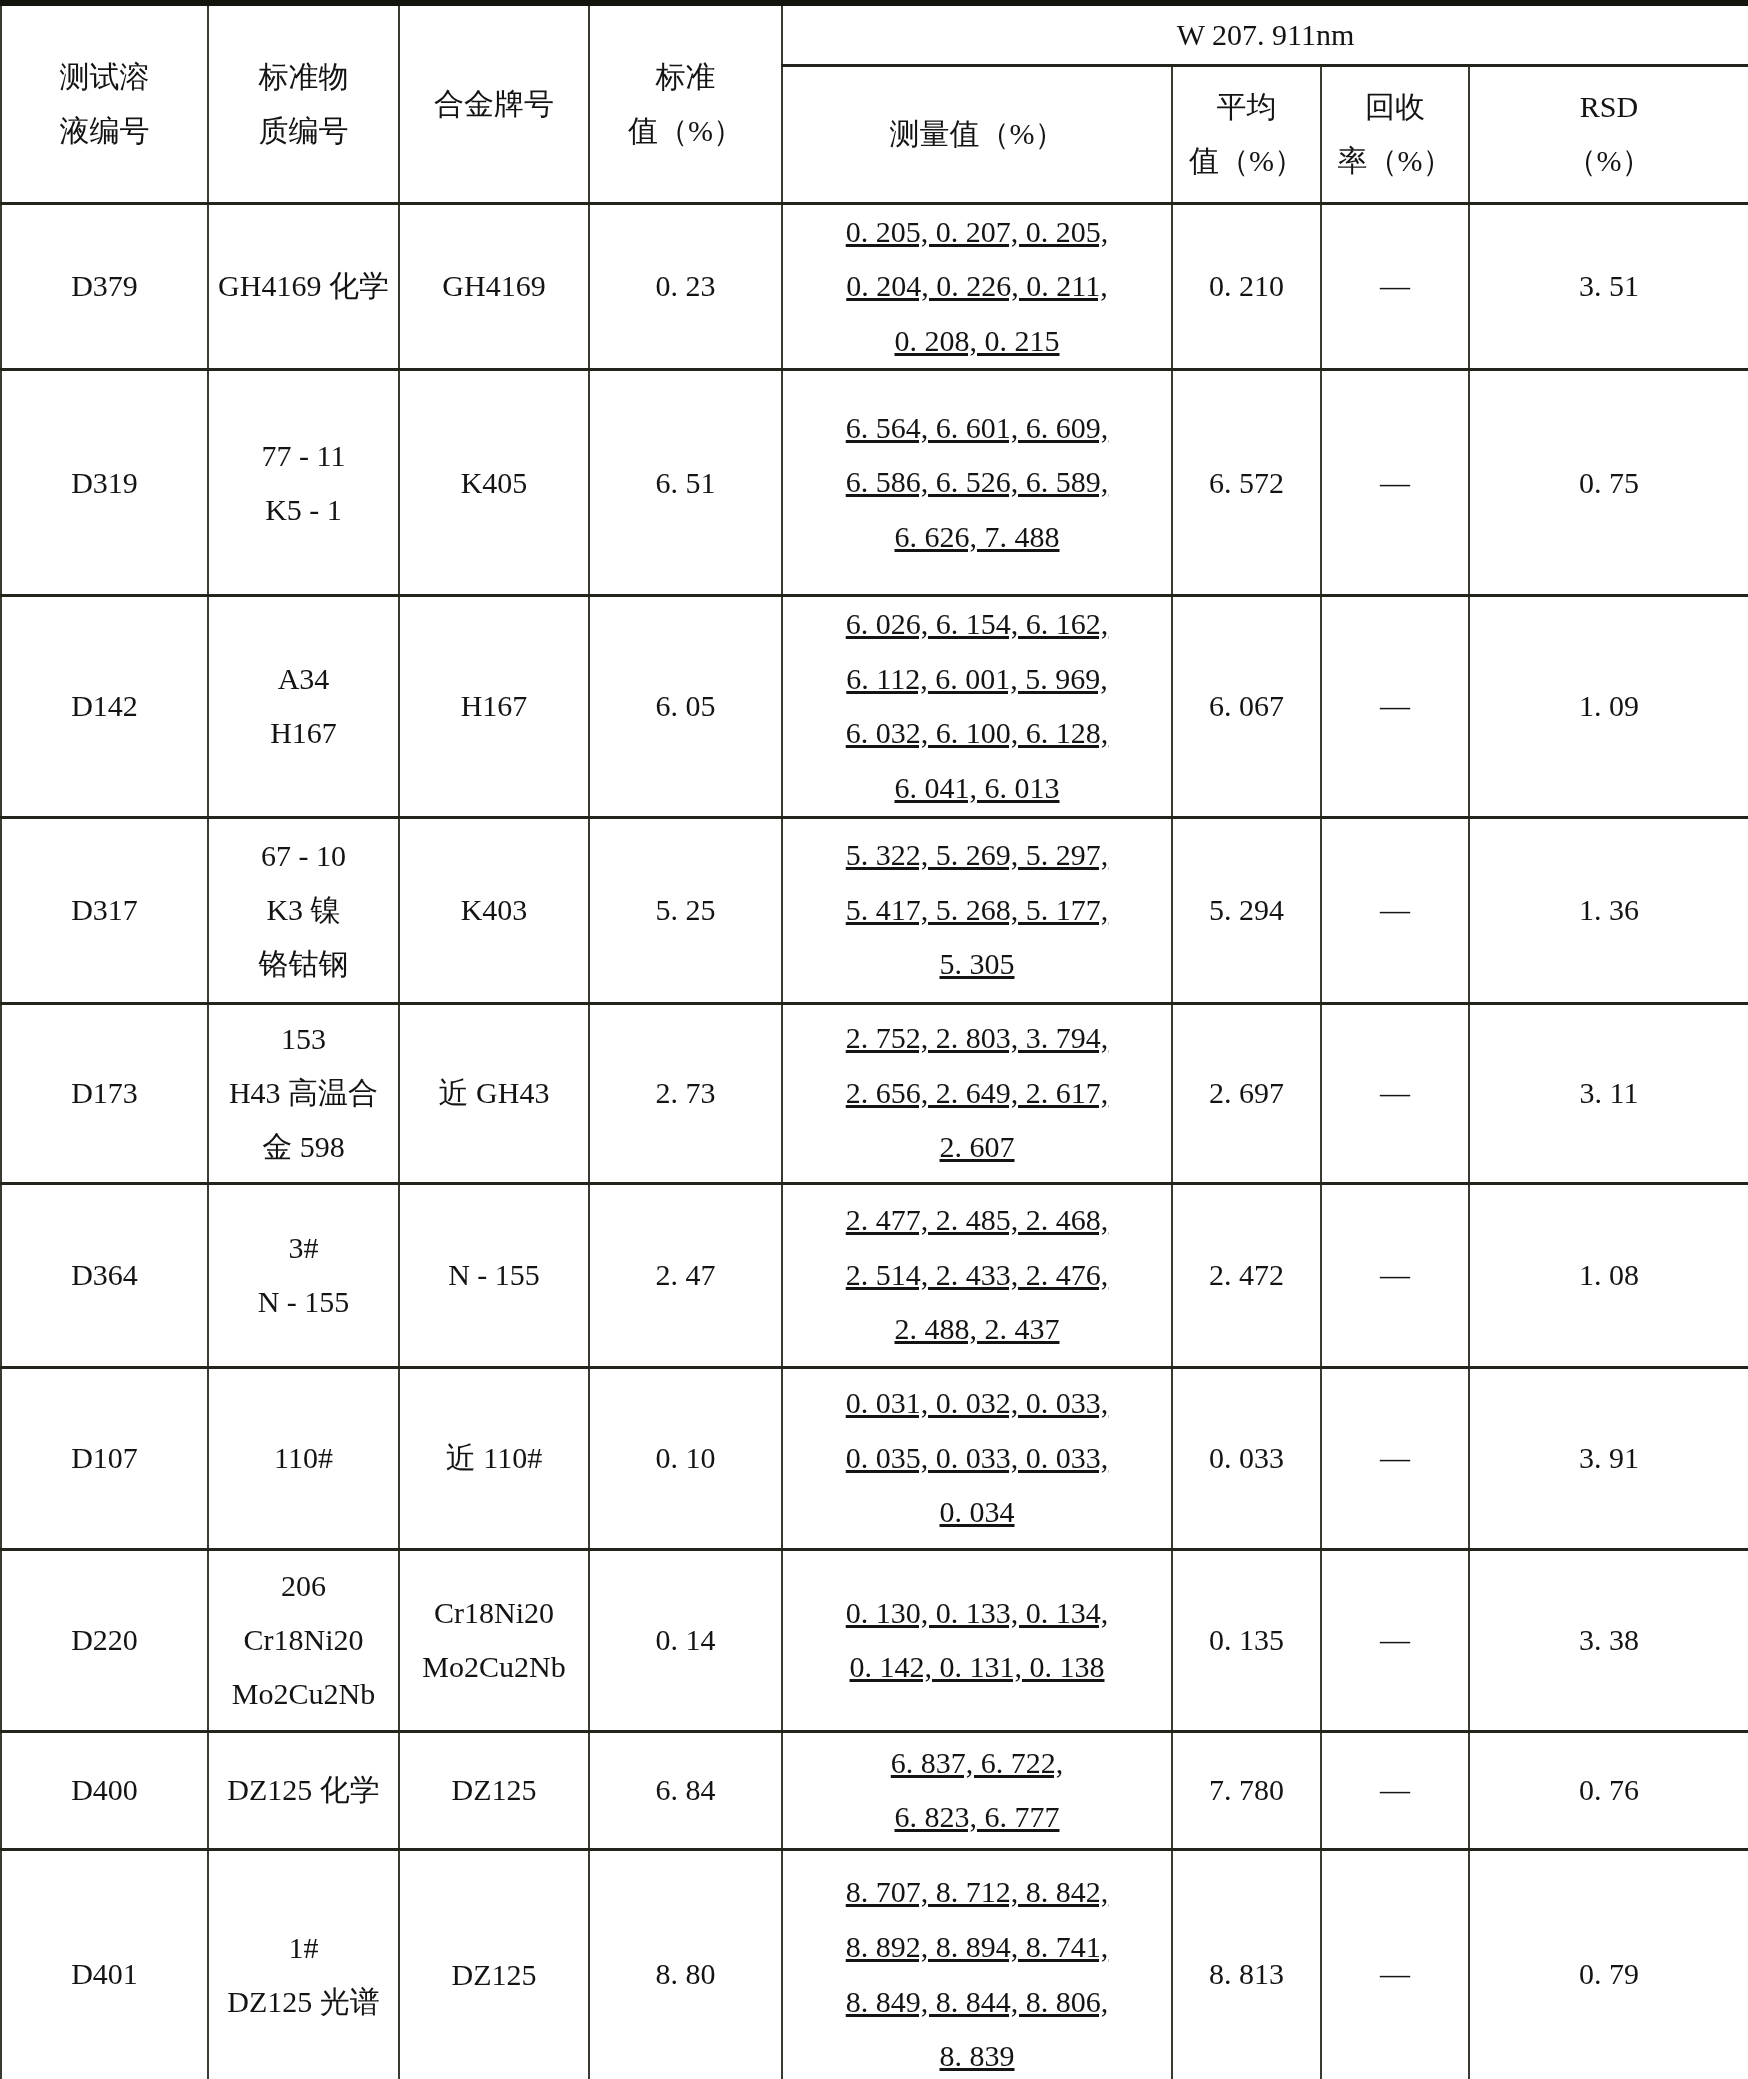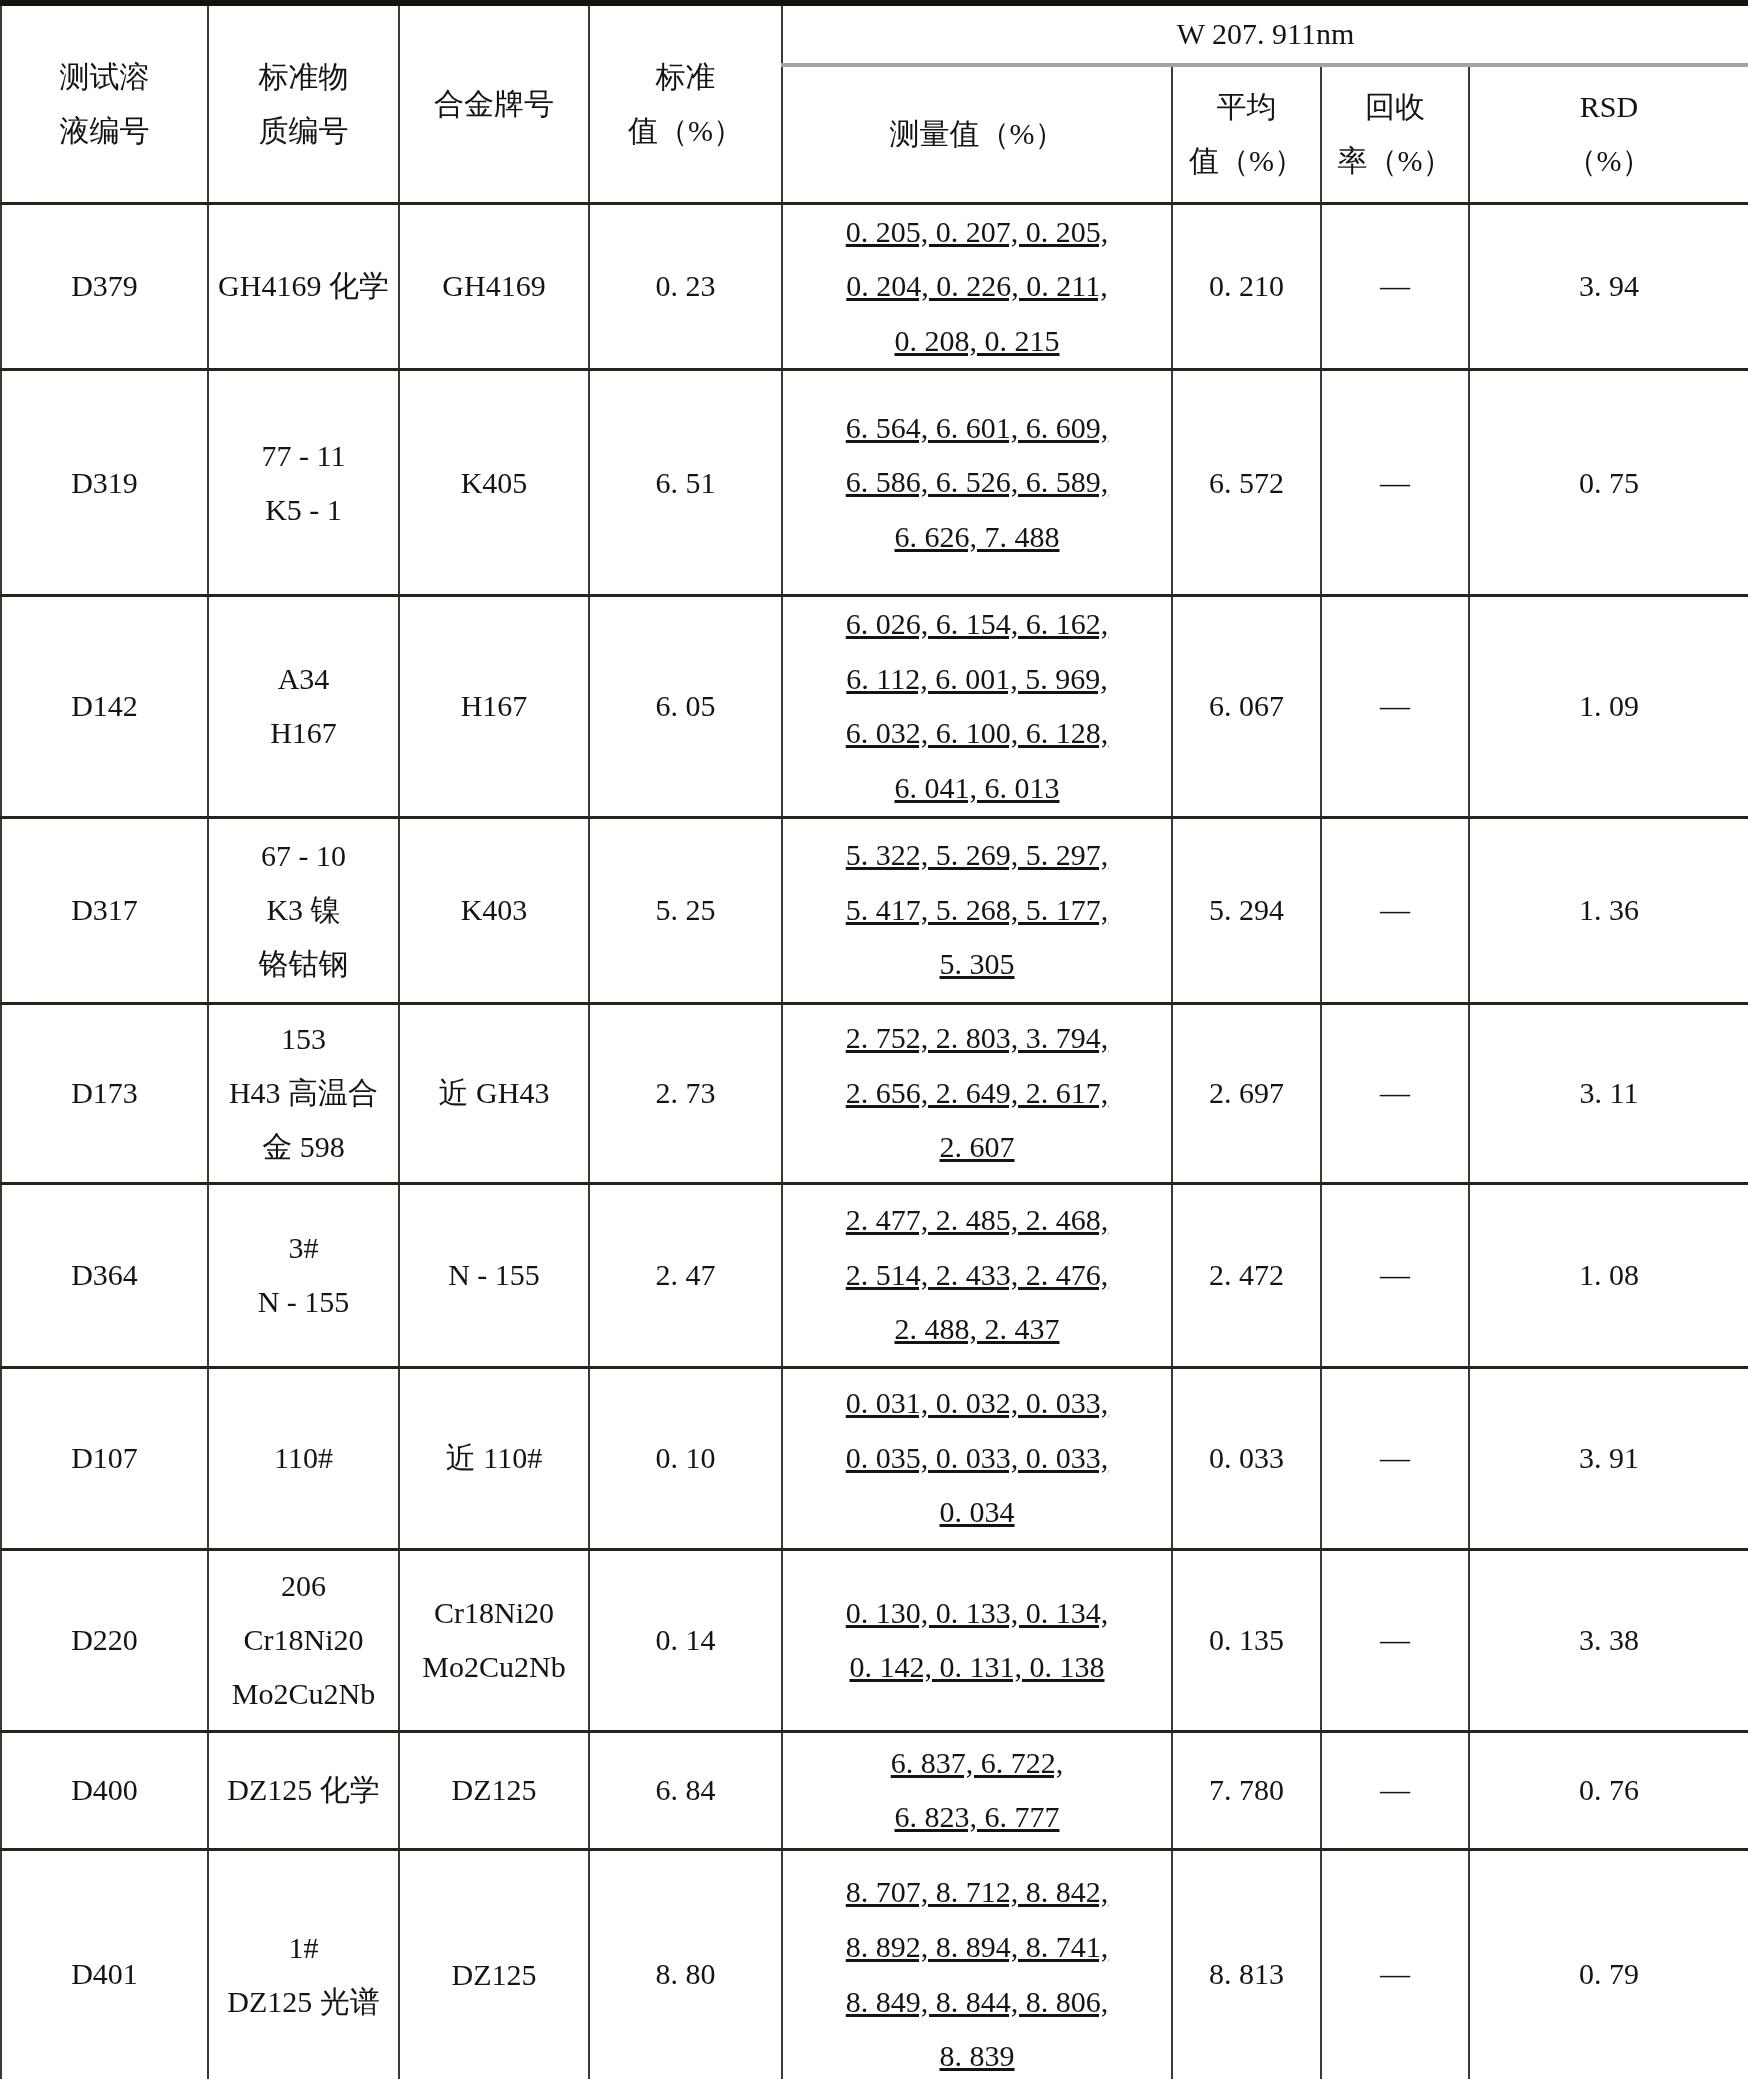--- a/index.html
+++ b/index.html
@@ -28,21 +28,21 @@
     border-bottom: 3px solid #24241c;
     padding: 0 4px;
     text-align: center;
     vertical-align: middle;
     font-weight: normal;
     font-size: 30px;
     line-height: 1.55;
     overflow: hidden;
   }
   .data-table th.group-th {
-    border-bottom: 4px solid #a3a3a3;
+    border-bottom: 2px solid #a3a3a3;
   }
   .hrow1 { height: 62px; }
   .hrow2 { height: 138px; }
   .r0 { height: 160px; }
   .r1 { height: 226px; }
   .r2 { height: 210px; }
   .r3 { height: 186px; }
   .r4 { height: 180px; }
   .r5 { height: 184px; }
   .r6 { height: 182px; }
@@ -110,21 +110,21 @@
         <div class="ln">GH4169</div>
       </td>
       <td>0. 23</td>
       <td class="measured-cell">
         <div class="ln">0. 205, 0. 207, 0. 205,</div>
         <div class="ln">0. 204, 0. 226, 0. 211,</div>
         <div class="ln">0. 208, 0. 215</div>
       </td>
       <td>0. 210</td>
       <td>—</td>
-      <td>3. 94</td>
+      <td>3. 51</td>
     </tr>
 
     <tr class="r1">
       <td>D319</td>
       <td>
         <div class="ln">77 - 11</div>
         <div class="ln">K5 - 1</div>
       </td>
       <td>
         <div class="ln">K405</div>

